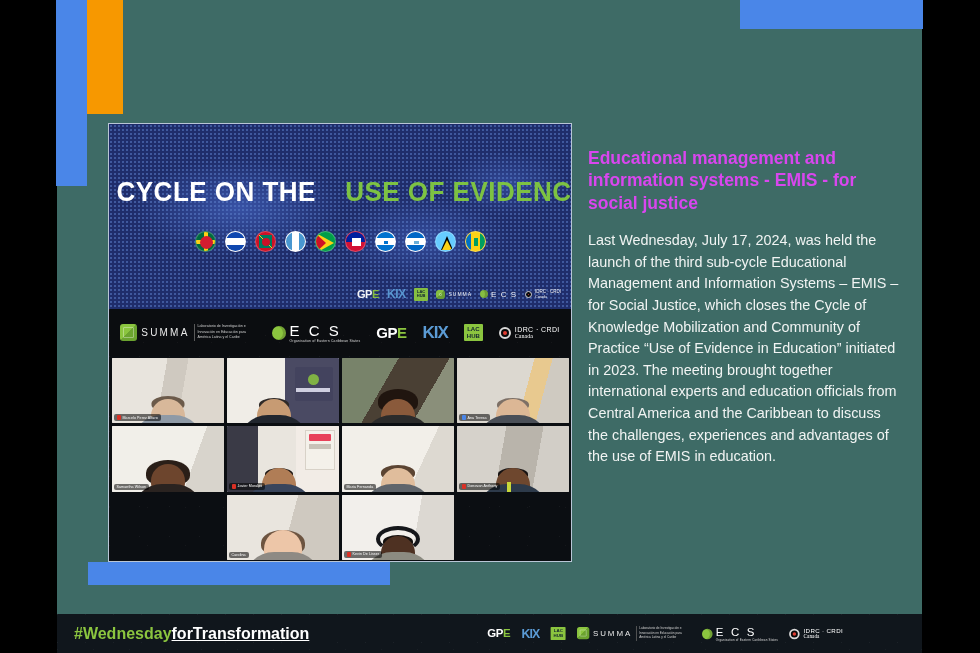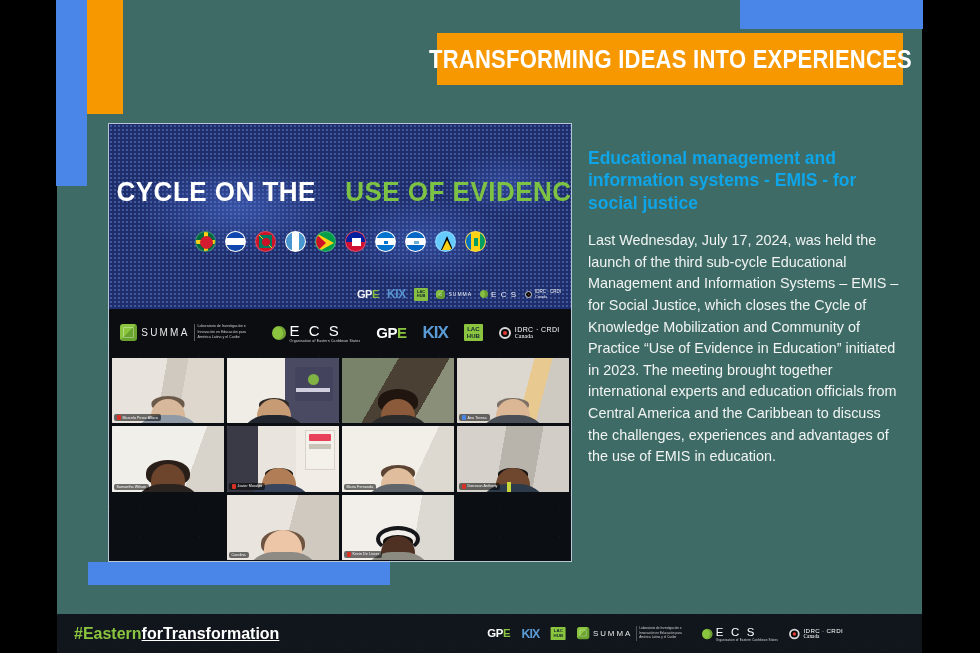--- a/index.html
+++ b/index.html
@@ -128,21 +128,21 @@
     position:absolute; left:2px; bottom:2px; display:flex; align-items:center; gap:2px;
     background:rgba(0,0,0,.55); padding:1px 3px; border-radius:2px;
   }
   .tile .mic { width:4px; height:5px; background:#d93025; border-radius:1px; }
   .tile .nm { font-size:3.6px; color:#fff; white-space:nowrap; letter-spacing:.1px; }
   .tile.empty { background:transparent; }
 
   
   .textcol { position:absolute; left:588px; top:146px; width:315px; }
   .eyebrow { color:#e8b423; font-size:17.5px; font-weight:bold; line-height:1.22; }
-  .headline { color:#0ea5e9; font-size:17.5px; font-weight:bold; line-height:1.28; margin-top:1px; }
+  .headline { color:#d946ef; font-size:17.5px; font-weight:bold; line-height:1.28; margin-top:1px; }
   .body { color:#f1f4f3; font-size:14.4px; line-height:1.50; margin-top:16px; }
 
   .info-btn {
     position:absolute; left:829px; top:529px; width:76px; height:76px;
     border:3px solid #8bc53f; border-radius:50%;
     display:flex; align-items:center; justify-content:center;
   }
   .info-btn span {
     color:#8bc53f; font-size:17px; font-weight:bold; letter-spacing:-.3px;
     font-family:"Liberation Sans Narrow","Liberation Sans",sans-serif;
@@ -169,23 +169,20 @@
 
 <div id="stage">
 
   <div class="canvas"></div>
 
   <div class="bar-blue-left"></div>
   <div class="bar-orange-left"></div>
   <div class="bar-blue-top"></div>
   <div class="bar-blue-bottom"></div>
 
-  <div class="banner">
-    <div class="banner-text">TRANSFORMING IDEAS INTO EXPERIENCES</div>
-  </div>
 
   <div class="panel">
 
     <div class="slide">
       <div class="slide-title">
         <span class="tw">CYCLE ON THE</span>
         <span class="tg" style="margin-left:8px">USE OF EVIDENCE</span>
       </div>
 
       <div class="flags">
@@ -421,21 +418,21 @@
   </div>
 
   <div class="textcol">
     <div class="headline">Educational management and information systems - EMIS - for social justice</div>
     <div class="body">Last Wednesday, July 17, 2024, was held the launch of the third sub-cycle Educational Management and Information Systems – EMIS – for Social Justice, which closes the Cycle of Knowledge Mobilization and Community of Practice “Use of Evidence in Education” initiated in 2023. The meeting brought together international experts and education officials from Central America and the Caribbean to discuss the challenges, experiences and advantages of the use of EMIS in education.</div>
   </div>
 
 
   <div class="footer">
     <div class="hashtag">
-      <span class="g">#Eastern</span><span class="w">forTransformation</span>
+      <span class="g">#Wednesday</span><span class="w">forTransformation</span>
     </div>
 
     <div class="footer-logos">
       <div class="logo-item">
         <span class="gpe-word" style="font-size:13px">GP<i>E</i></span>
       </div>
       <div class="logo-item">
         <span class="kix-word" style="font-size:14px">KIX</span>
       </div>
       <div class="logo-item">

